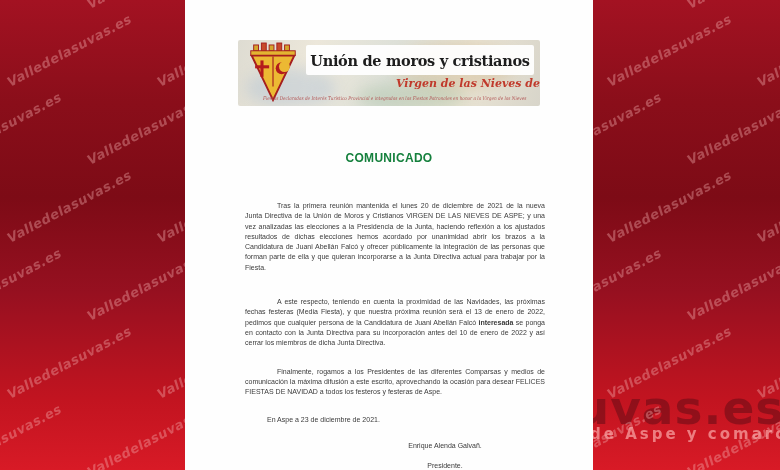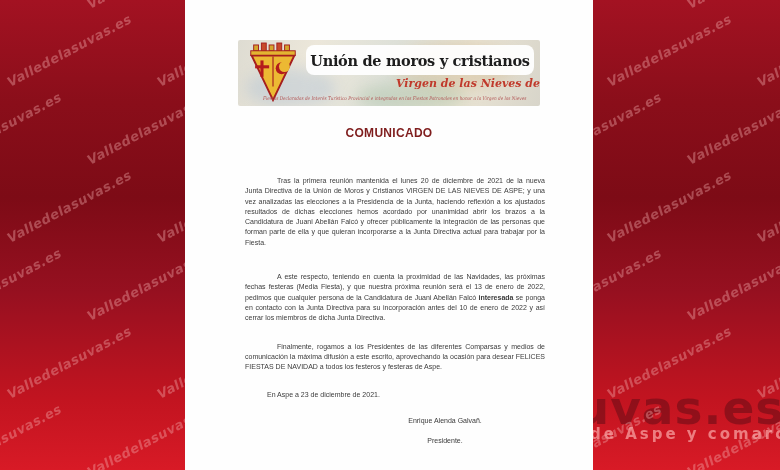--- a/index.html
+++ b/index.html
@@ -39,43 +39,43 @@
     background:linear-gradient(105deg,#dedcd2,#ece7da 25%,#dde0d8 50%,#e9e3d3 75%,#d8d5ca);
     border-radius:2px; overflow:hidden;
   }
   .blob { position:absolute; border-radius:50%; filter:blur(7px); }
   .blob-a { left:8px;  top:28px; width:90px;  height:40px; background:rgba(168,190,212,0.38); }
   .blob-b { right:26px; top:2px;  width:120px; height:48px; background:rgba(208,182,140,0.38); }
   .blob-c { left:118px; bottom:-6px; width:110px; height:30px; background:rgba(152,182,150,0.32); }
   .crest { position:absolute; left:6px; top:2px; }
   .title-box {
     position:absolute; left:68px; top:5px; width:228px; height:30px;
-    background:rgba(255,255,255,0.93); border-radius:8px;
+    background:rgba(255,255,255,0.93); border-radius:2px;
     display:flex; align-items:center; justify-content:center;
   }
   .banner-title {
     font-family:"DejaVu Serif", serif; font-weight:bold; font-size:14.5px;
     color:#1d1d1d; white-space:nowrap; letter-spacing:-0.3px;
   }
   .banner-subtitle {
     position:absolute; left:158px; top:37px; width:138px; text-align:center;
     font-family:"DejaVu Serif", serif; font-style:italic; font-weight:bold;
     font-size:11px; color:#c0392b; white-space:nowrap;
   }
   .tagline-wrap { position:absolute; bottom:2px; left:0; width:100%; text-align:center; }
   .banner-tagline {
     display:inline-block; transform:scaleX(0.84); transform-origin:center;
     font-family:"DejaVu Serif", serif; font-style:italic;
     font-size:5px; color:#b05050; white-space:nowrap;
   }
 
   
   .heading {
-    margin-top:20px; text-align:center;
-    font-size:12px; font-weight:bold; color:#7f1d1d; letter-spacing:0.3px;
+    margin-top:45px; text-align:center;
+    font-size:12px; font-weight:bold; color:#15803d; letter-spacing:0.3px;
   }
   .letter { padding:0 48px 0 60px; color:#3a3a3a; }
   .letter p {
     margin:0; font-size:7px; line-height:10.3px;
     text-align:justify; text-indent:32px;
   }
   .p1 { margin-top:36px !important; }
   .p2 { margin-top:24px !important; }
   .p3 { margin-top:18px !important; }
   .dateline {

